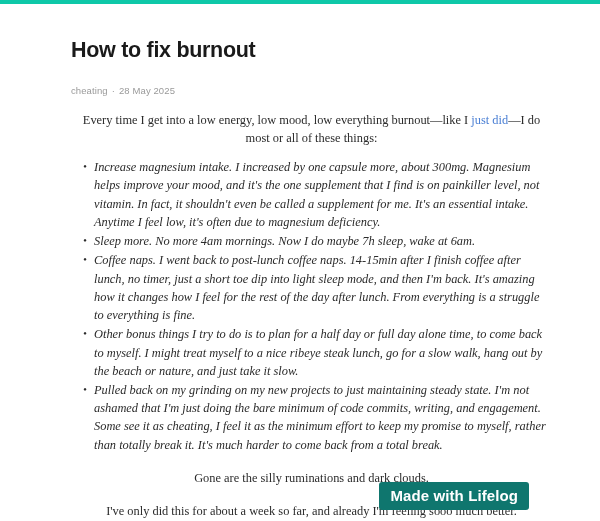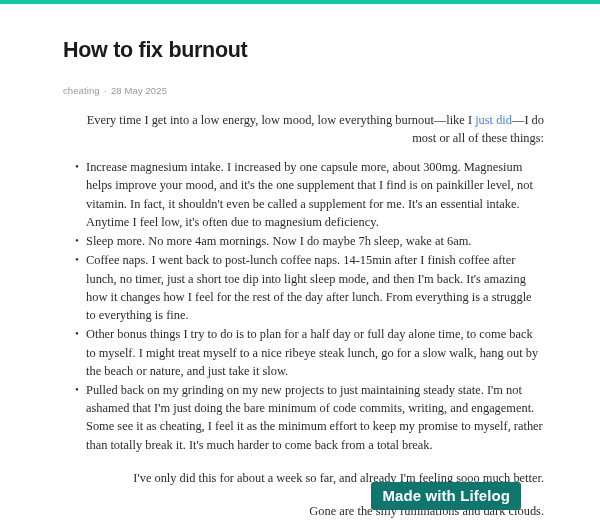--- a/index.html
+++ b/index.html
@@ -18,21 +18,21 @@
     position: absolute;
     top: 0;
     left: 0;
     width: 100%;
     height: 4px;
     background: #0ec8a8;
   }
   .page {
     position: absolute;
     top: 4px;
-    left: 4px;
+    left: 12px;
     width: 524px;
     height: 517px;
     background: #ffffff;
     box-sizing: border-box;
   }
   .article {
     padding: 34px 60px 0 59px;
     box-sizing: border-box;
     width: 600px;
   }
@@ -54,30 +54,31 @@
   }
   .byline .sep {
     padding: 0 4px;
   }
   .body-text {
     font-family: "Liberation Serif", serif;
     font-size: 12.4px;
     line-height: 1.47;
     color: #2b2b2b;
     margin: 15px 0 11px 0;
-    text-align: right;
+    text-align: center;
   }
   a.inline-link {
     color: #4a7fd4;
     text-decoration: none;
   }
   ul.tips-list {
     list-style: none;
     margin: 0 0 12px 0;
     padding: 0 0 0 12px;
+    font-style: italic;
   }
   ul.tips-list > li {
     position: relative;
     font-family: "Liberation Serif", serif;
     font-size: 12.4px;
     line-height: 1.47;
     color: #2b2b2b;
     padding-left: 11px;
     margin-bottom: 1px;
   }
@@ -129,22 +130,22 @@
 
     <ul class="tips-list">
       <li>Increase magnesium intake. I increased by one capsule more, about 300mg. Magnesium helps improve your mood, and it's the one supplement that I find is on painkiller level, not vitamin. In fact, it shouldn't even be called a supplement for me. It's an essential intake. Anytime I feel low, it's often due to magnesium deficiency.</li>
       <li>Sleep more. No more 4am mornings. Now I do maybe 7h sleep, wake at 6am.</li>
       <li>Coffee naps. I went back to post-lunch coffee naps. 14-15min after I finish coffee after lunch, no timer, just a short toe dip into light sleep mode, and then I'm back. It's amazing how it changes how I feel for the rest of the day after lunch. From everything is a struggle to everything is fine.</li>
       <li>Other bonus things I try to do is to plan for a half day or full day alone time, to come back to myself. I might treat myself to a nice ribeye steak lunch, go for a slow walk, hang out by the beach or nature, and just take it slow.</li>
       <li>Pulled back on my grinding on my new projects to just maintaining steady state. I'm not ashamed that I'm just doing the bare minimum of code commits, writing, and engagement. Some see it as cheating, I feel it as the minimum effort to keep my promise to myself, rather than totally break it. It's much harder to come back from a total break.</li>
     </ul>
 
     <div class="closing-block">
+      <p class="body-text">Gone are the silly ruminations and dark clouds.</p>
       <p class="body-text">I've only did this for about a week so far, and already I'm feeling sooo much better.</p>
-      <p class="body-text">Gone are the silly ruminations and dark clouds.</p>
 
     </div>
 
   </div>
 
   <button class="made-with-badge">Made with Lifelog</button>
 
 </div>
 
 </body></html>

